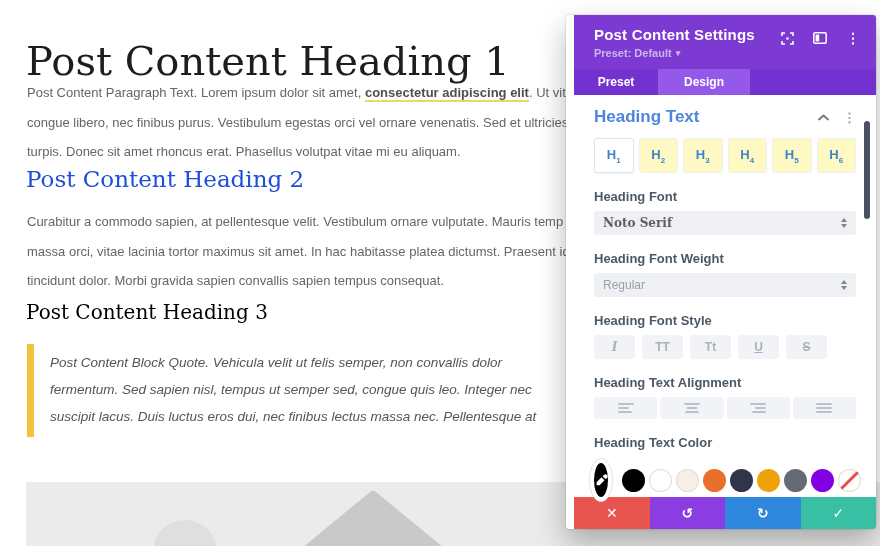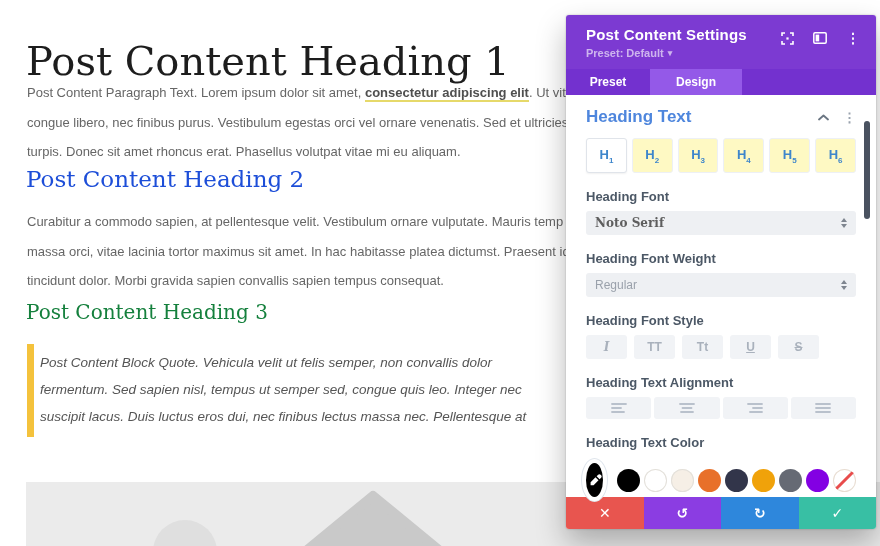--- a/index.html
+++ b/index.html
@@ -6,41 +6,41 @@
   html,body { width:880px; height:546px; overflow:hidden; background:#fff;
               font-family:"Liberation Sans", sans-serif; }
   .canvas { position:relative; width:880px; height:546px; background:#fff; }
 
   
   .page h1 { position:absolute; left:26px; top:38px; font-family:"DejaVu Serif", serif;
              font-weight:500; font-size:40px; color:#1d1d1d; white-space:nowrap; }
   .page h2 { position:absolute; left:26px; top:166px; font-family:"DejaVu Serif", serif;
              font-weight:500; font-size:23px; color:#1d4ed8; white-space:nowrap; }
   .page h3 { position:absolute; left:26px; top:300px; font-family:"DejaVu Serif", serif;
-             font-weight:500; font-size:20px; color:#15803d; white-space:nowrap; }
+             font-weight:500; font-size:20px; color:#000000; white-space:nowrap; }
   .para { position:absolute; left:27px; font-size:13px; color:#666; }
   .para .pline { display:block; white-space:nowrap; line-height:29.5px; }
   #para1 { top:78px; }
   #para2 { top:207px; }
   .inline-link { color:#4f4f4f; font-weight:bold; text-decoration:none;
                  border-bottom:2px solid #e6d96a; cursor:pointer; }
   .blockquote { position:absolute; left:27px; top:344px; border-left:7px solid #f4c23c;
-                padding:5px 0 7px 6px; }
+                padding:5px 0 7px 16px; }
   .blockquote .pline { display:block; white-space:nowrap; line-height:27px;
                        font-style:italic; font-size:13.5px; color:#555; }
   .placeholder { position:absolute; left:26px; top:482px; width:854px; height:64px;
                  background:#ebebeb; overflow:hidden; }
   .ph-circle { position:absolute; left:127px; top:38px; width:64px; height:64px;
                border-radius:50%; background:#dfdfdf; }
   .ph-mountain { position:absolute; left:0; top:0; }
 
   
   .modal { position:absolute; left:566px; top:15px; width:310px; height:514px;
            border-radius:3px; box-shadow:0 0 2px rgba(0,0,0,.25), 0 14px 30px rgba(0,0,0,.28);
-           display:flex; flex-direction:column; overflow:hidden; background:#fff; }
+           display:flex; flex-direction:column; overflow:hidden; background:#fff;padding-left:8px; }
   .m-header { height:60px; background:#7c3ad2; padding:11px 14px 0 20px; position:relative; }
   .m-title { color:#fff; font-size:15px; font-weight:bold; letter-spacing:.2px; }
   .m-preset { margin-top:3px; color:rgba(255,255,255,.62); font-size:11px; font-weight:bold;
               cursor:pointer; display:inline-flex; align-items:center; gap:4px; }
   .m-preset .caret { font-size:9px; }
   .m-hicons { position:absolute; right:16px; top:16px; display:flex; gap:19px; align-items:center; }
   .m-hicons svg, .m-hicons .kebab { display:block; cursor:pointer; }
   .kebab { color:rgba(255,255,255,.95); font-size:14px; font-weight:bold; line-height:14px; }
 
   .m-tabs { height:29px; background:#7331cf; display:flex; }

